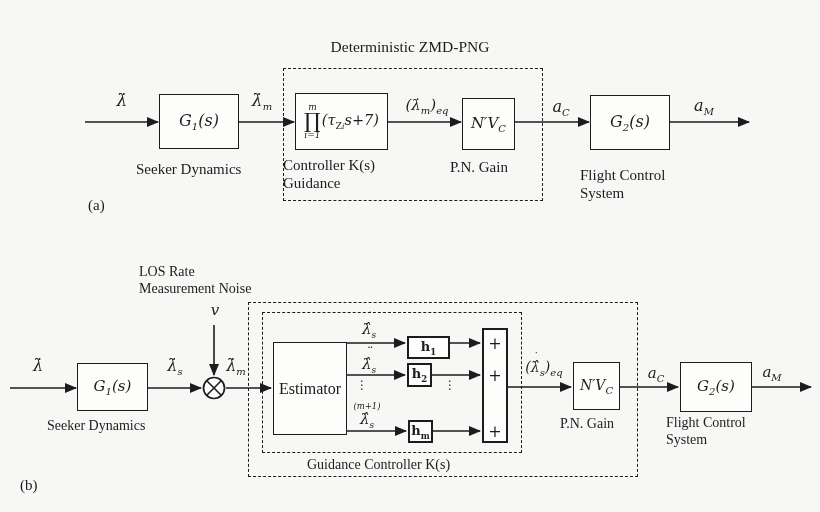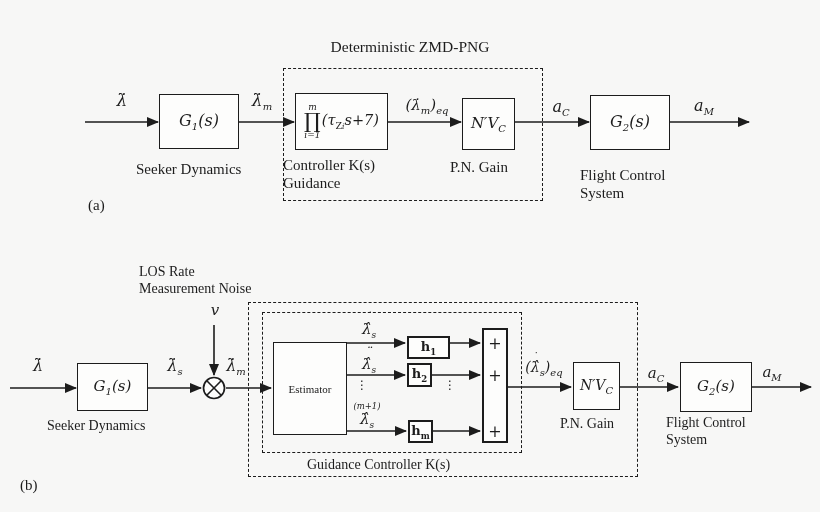--- a/index.html
+++ b/index.html
@@ -150,21 +150,21 @@
   <div class="box" style="left:77px;top:363px;width:71px;height:48px;">
     <span class="boxtxt boxtxt-sm"><span>G</span><sub>1</sub><span>(s)</span></span>
   </div>
   <div class="cap cap-b" style="left:47px;top:417px;width:126px;">Seeker Dynamics</div>
 
   <div class="mlab" style="left:160px;top:356px;width:30px;font-size:16px;"><span>λ̇</span><sub>s</sub></div>
 
   <div class="mlab" style="left:221px;top:356px;width:30px;font-size:16px;"><span>λ̇</span><sub>m</sub></div>
 
   <div class="box" style="left:273px;top:342px;width:74px;height:93px;">
-    <span style="font-size:11px;">Estimator</span>
+    <span style="font-size:16px;">Estimator</span>
   </div>
 
   <div class="est" style="left:354px;top:315px;width:30px;">
     <div class="est-top">˙</div>
     <div class="est-base"><span>λ̂</span><sub>s</sub></div>
   </div>
   <div class="est" style="left:354px;top:350px;width:30px;">
     <div class="est-top">¨</div>
     <div class="est-base"><span>λ̂</span><sub>s</sub></div>
   </div>

